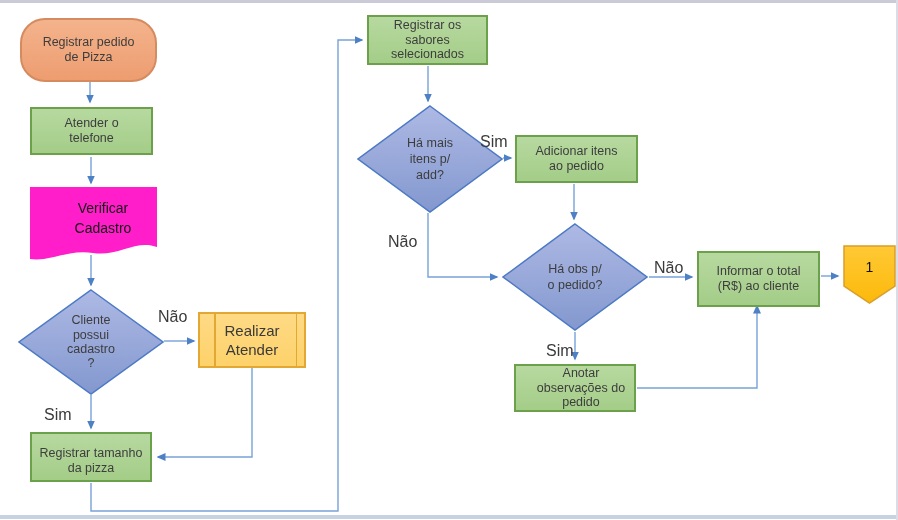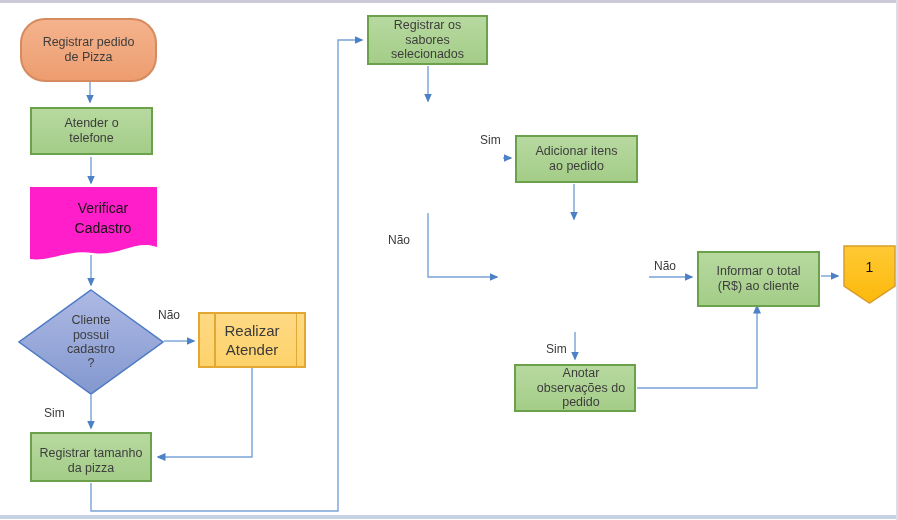--- a/index.html
+++ b/index.html
@@ -25,21 +25,21 @@
     white-space:pre-line;font-size:12.5px;line-height:1.24;color:#3d3d3d;}
   .doc-label{font-size:14px;color:#151515;line-height:1.45;}
   .predef{
     position:absolute;box-sizing:border-box;
     background:linear-gradient(180deg,#ffda85 0%,#fdd26a 100%);
     border:2px solid #e2a833;
     display:flex;align-items:center;justify-content:center;text-align:center;
     font-size:15px;line-height:1.3;white-space:pre-line;color:#3a3a3a;
   }
   .predef .bar{position:absolute;top:0;bottom:0;width:1.5px;background:#e2a833;}
-  .edge-label{position:absolute;font-size:12px;color:#3a3a3a;white-space:nowrap;}
+  .edge-label{position:absolute;font-size:16px;color:#3a3a3a;white-space:nowrap;}
   .offpage-label{font-size:14px;color:#111;align-items:flex-start;padding-top:14px;}
   #connector-layer{position:absolute;left:0;top:0;z-index:0;}
   .node,.shape-holder,.predef,.edge-label{z-index:1;}
 </style>
 </head>
 <body>
 
 <div id="canvas">
 
   <div class="edge-bar" style="top:0;height:3px;background:#cbcbd7;"></div>
@@ -110,24 +110,39 @@
 Atender</span>
   </div>
 
   <div class="node rect-green" style="left:30px;top:432px;width:122px;height:50px;"><span style="white-space:pre-line;margin-top:8px;">Registrar tamanho
 da pizza</span></div>
 
   <div class="node rect-green" style="left:367px;top:15px;width:121px;height:50px;line-height:1.18;"><span style="white-space:pre-line;">Registrar os
 sabores
 selecionados</span></div>
 
+  <div class="shape-holder" style="left:357px;top:105px;width:146px;height:108px;">
+    <svg width="146" height="108">
+      <polygon points="73,1 145,54 73,107 1,54" fill="url(#gradBlue)" stroke="#4c79c4" stroke-width="1.5"></polygon>
+    </svg>
+    <span class="shape-label" style="line-height:1.3;">Há mais
+itens p/
+add?</span>
+  </div>
 
   <div class="node rect-green" style="left:515px;top:135px;width:123px;height:48px;"><span style="white-space:pre-line;">Adicionar itens
 ao pedido</span></div>
 
+  <div class="shape-holder" style="left:502px;top:223px;width:146px;height:108px;">
+    <svg width="146" height="108">
+      <polygon points="73,1 145,54 73,107 1,54" fill="url(#gradBlue)" stroke="#4c79c4" stroke-width="1.5"></polygon>
+    </svg>
+    <span class="shape-label" style="line-height:1.3;">Há obs p/
+o pedido?</span>
+  </div>
 
   <div class="node rect-green" style="left:697px;top:251px;width:123px;height:56px;"><span style="white-space:pre-line;">Informar o total
 (R$) ao cliente</span></div>
 
   <div class="node rect-green" style="left:514px;top:364px;width:122px;height:48px;line-height:1.18;padding-left:12px;"><span style="white-space:pre-line;">Anotar
 observações do
 pedido</span></div>
 
   <div class="shape-holder" style="left:843px;top:245px;width:53px;height:59px;">
     <svg width="53" height="59">

